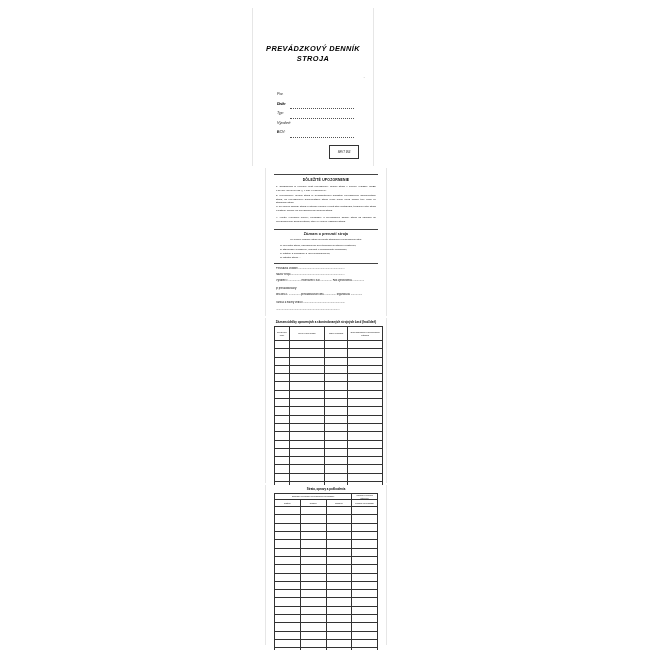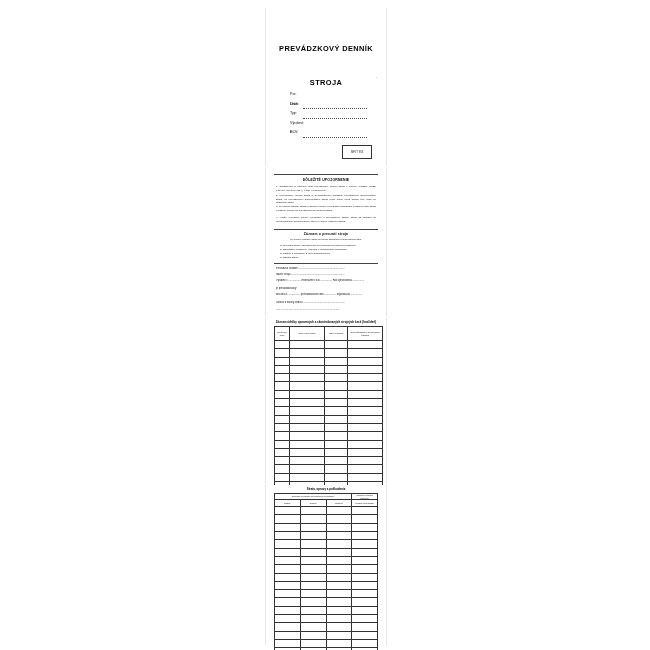--- a/index.html
+++ b/index.html
@@ -17,40 +17,41 @@
   .page {
     position: relative;
     width: 650px;
     height: 650px;
     background: #ffffff;
   }
 
   
   .cover {
     position: absolute;
-    left: 265px;
+    left: 252px;
     top: 8px;
     width: 120px;
     height: 158px;
     background: #ffffff;
     border-left: 1px solid #e6e6e6;
     border-right: 1px solid #e6e6e6;
+    font-style: italic;
   }
   .cover-title {
     position: absolute;
     left: 0;
     top: 36px;
     width: 120px;
     text-align: center;
     font-size: 7.4px;
     font-weight: bold;
     letter-spacing: 0.4px;
     line-height: 10px;
   }
-  .cover-title .l2 { display:block;margin-top:24px; }
+  .cover-title .l2 { display:block; }
 
   .cover-fields {
     position: absolute;
     left: 24px;
     top: 82px;
     width: 80px;
   }
   .cfield {
     position: relative;
     height: 9.5px;

